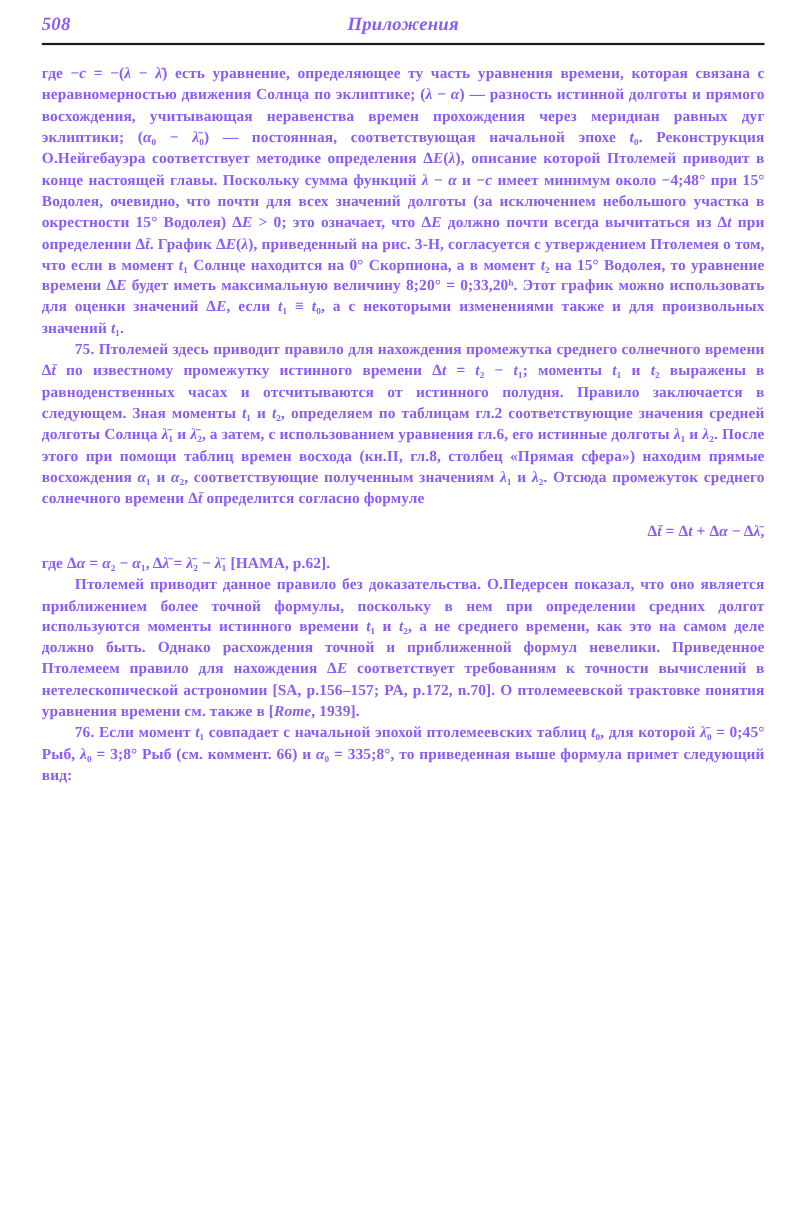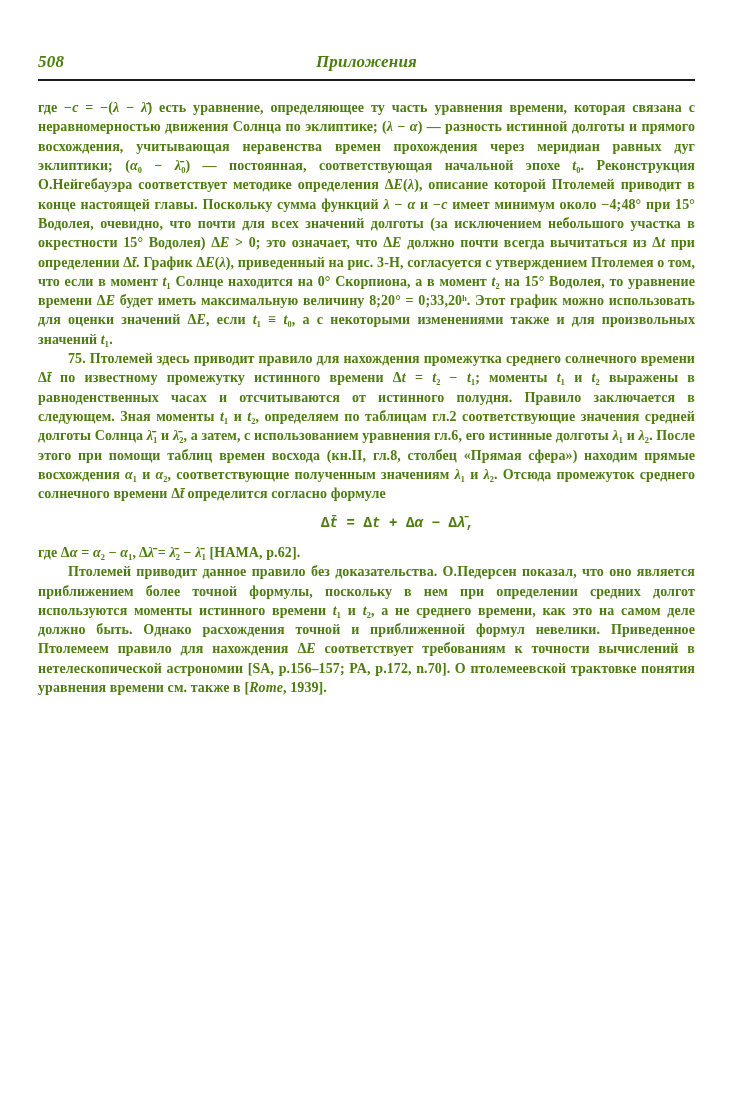--- a/index.html
+++ b/index.html
@@ -6,26 +6,25 @@
     margin: 0;
     padding: 0;
     background: #ffffff;
   }
   .page {
     position: relative;
     width: 731px;
     height: 1044px;
     box-sizing: border-box;
     background: #ffffff;
-    color: #4d7c0f;
+    color: #8b5cf6;
     padding: 10px 36px 0 38px;
     overflow: hidden;
     font-family: "Liberation Serif", "DejaVu Serif", serif;
     font-weight: 700;
-    margin-top: 40px;
   }
   .running-head {
     display: grid;
     grid-template-columns: 1fr auto 1fr;
     align-items: baseline;
     font-style: italic;
     font-size: 17px;
     letter-spacing: 0.2px;
     padding-top: 2px;
   }
@@ -39,35 +38,35 @@
     margin-top: 17px;
     font-size: 14px;
     line-height: 1.38;
     text-align: justify;
     letter-spacing: 0.1px;
   }
   .text-block p { margin: 0; }
   .text-block p.body.indent { text-indent: 30px; }
   .text-block p.formula {
     margin: 10px 0 10px 62px;
-    text-align: center;
-    font-family: Liberation Mono, monospace;
+    text-align: right;
   }
   .text-block i { font-style: italic; }
 </style>
 </head>
 <body>
 
 <div class="page">
   <header class="running-head">
     <span class="pageno">508</span>
     <span class="rt">Приложения</span>
     <span></span>
   </header>
   <div class="rule"></div>
   <main class="text-block" id="text-block">
       <p class="body">где −<i>c</i> = −(<i>λ</i> − <i>λ̄</i>) есть уравнение, определяющее ту часть уравнения времени, которая связана с неравномерностью движения Солнца по эклиптике; (<i>λ</i> − <i>α</i>) — разность истинной долготы и прямого восхождения, учитывающая неравенства времен прохождения через меридиан равных дуг эклиптики; (<i>α</i>₀ − <i>λ̄</i>₀) — постоянная, соответствующая начальной эпохе <i>t</i>₀. Реконструкция О.Нейгебауэра соответствует методике определения Δ<i>E</i>(<i>λ</i>), описание которой Птолемей приводит в конце настоящей главы. Поскольку сумма функций <i>λ</i> − <i>α</i> и −<i>c</i> имеет минимум около −4;48° при 15° Водолея, очевидно, что почти для всех значений долготы (за исключением небольшого участка в окрестности 15° Водолея) Δ<i>E</i> &gt; 0; это означает, что Δ<i>E</i> должно почти всегда вычитаться из Δ<i>t</i> при определении Δ<i>t̄</i>. График Δ<i>E</i>(<i>λ</i>), приведенный на рис. 3-Н, согласуется с утверждением Птолемея о том, что если в момент <i>t</i>₁ Солнце находится на 0° Скорпиона, а в момент <i>t</i>₂ на 15° Водолея, то уравнение времени Δ<i>E</i> будет иметь максимальную величину 8;20° = 0;33,20ʰ. Этот график можно использовать для оценки значений Δ<i>E</i>, если <i>t</i>₁ ≡ <i>t</i>₀, а с некоторыми изменениями также и для произвольных значений <i>t</i>₁.</p>
       <p class="body indent">75. Птолемей здесь приводит правило для нахождения промежутка среднего солнечного времени Δ<i>t̄</i> по известному промежутку истинного времени Δ<i>t</i> = <i>t</i>₂ − <i>t</i>₁; моменты <i>t</i>₁ и <i>t</i>₂ выражены в равноденственных часах и отсчитываются от истинного полудня. Правило заключается в следующем. Зная моменты <i>t</i>₁ и <i>t</i>₂, определяем по таблицам гл.2 соответствующие значения средней долготы Солнца <i>λ̄</i>₁ и <i>λ̄</i>₂, а затем, с использованием уравнения гл.6, его истинные долготы <i>λ</i>₁ и <i>λ</i>₂. После этого при помощи таблиц времен восхода (кн.II, гл.8, столбец «Прямая сфера») находим прямые восхождения <i>α</i>₁ и <i>α</i>₂, соответствующие полученным значениям <i>λ</i>₁ и <i>λ</i>₂. Отсюда промежуток среднего солнечного времени Δ<i>t̄</i> определится согласно формуле</p>
       <p class="formula">Δ<i>t̄</i> = Δ<i>t</i> + Δ<i>α</i> − Δ<i>λ̄</i>,</p>
       <p class="body">где Δ<i>α</i> = <i>α</i>₂ − <i>α</i>₁, Δ<i>λ̄</i> = <i>λ̄</i>₂ − <i>λ̄</i>₁ [HAMA, p.62].</p>
       <p class="body indent">Птолемей приводит данное правило без доказательства. О.Педерсен показал, что оно является приближением более точной формулы, поскольку в нем при определении средних долгот используются моменты истинного времени <i>t</i>₁ и <i>t</i>₂, а не среднего времени, как это на самом деле должно быть. Однако расхождения точной и приближенной формул невелики. Приведенное Птолемеем правило для нахождения Δ<i>E</i> соответствует требованиям к точности вычислений в нетелескопической астрономии [SA, p.156–157; PA, p.172, n.70]. О птолемеевской трактовке понятия уравнения времени см. также в [<i>Rome</i>, 1939].</p>
+      <p class="body indent">76. Если момент <i>t</i>₁ совпадает с начальной эпохой птолемеевских таблиц <i>t</i>₀, для которой <i>λ̄</i>₀ = 0;45° Рыб, <i>λ</i>₀ = 3;8° Рыб (см. коммент. 66) и <i>α</i>₀ = 335;8°, то приведенная выше формула примет следующий вид:</p>
     </main>
 </div>
 
 </body></html>

